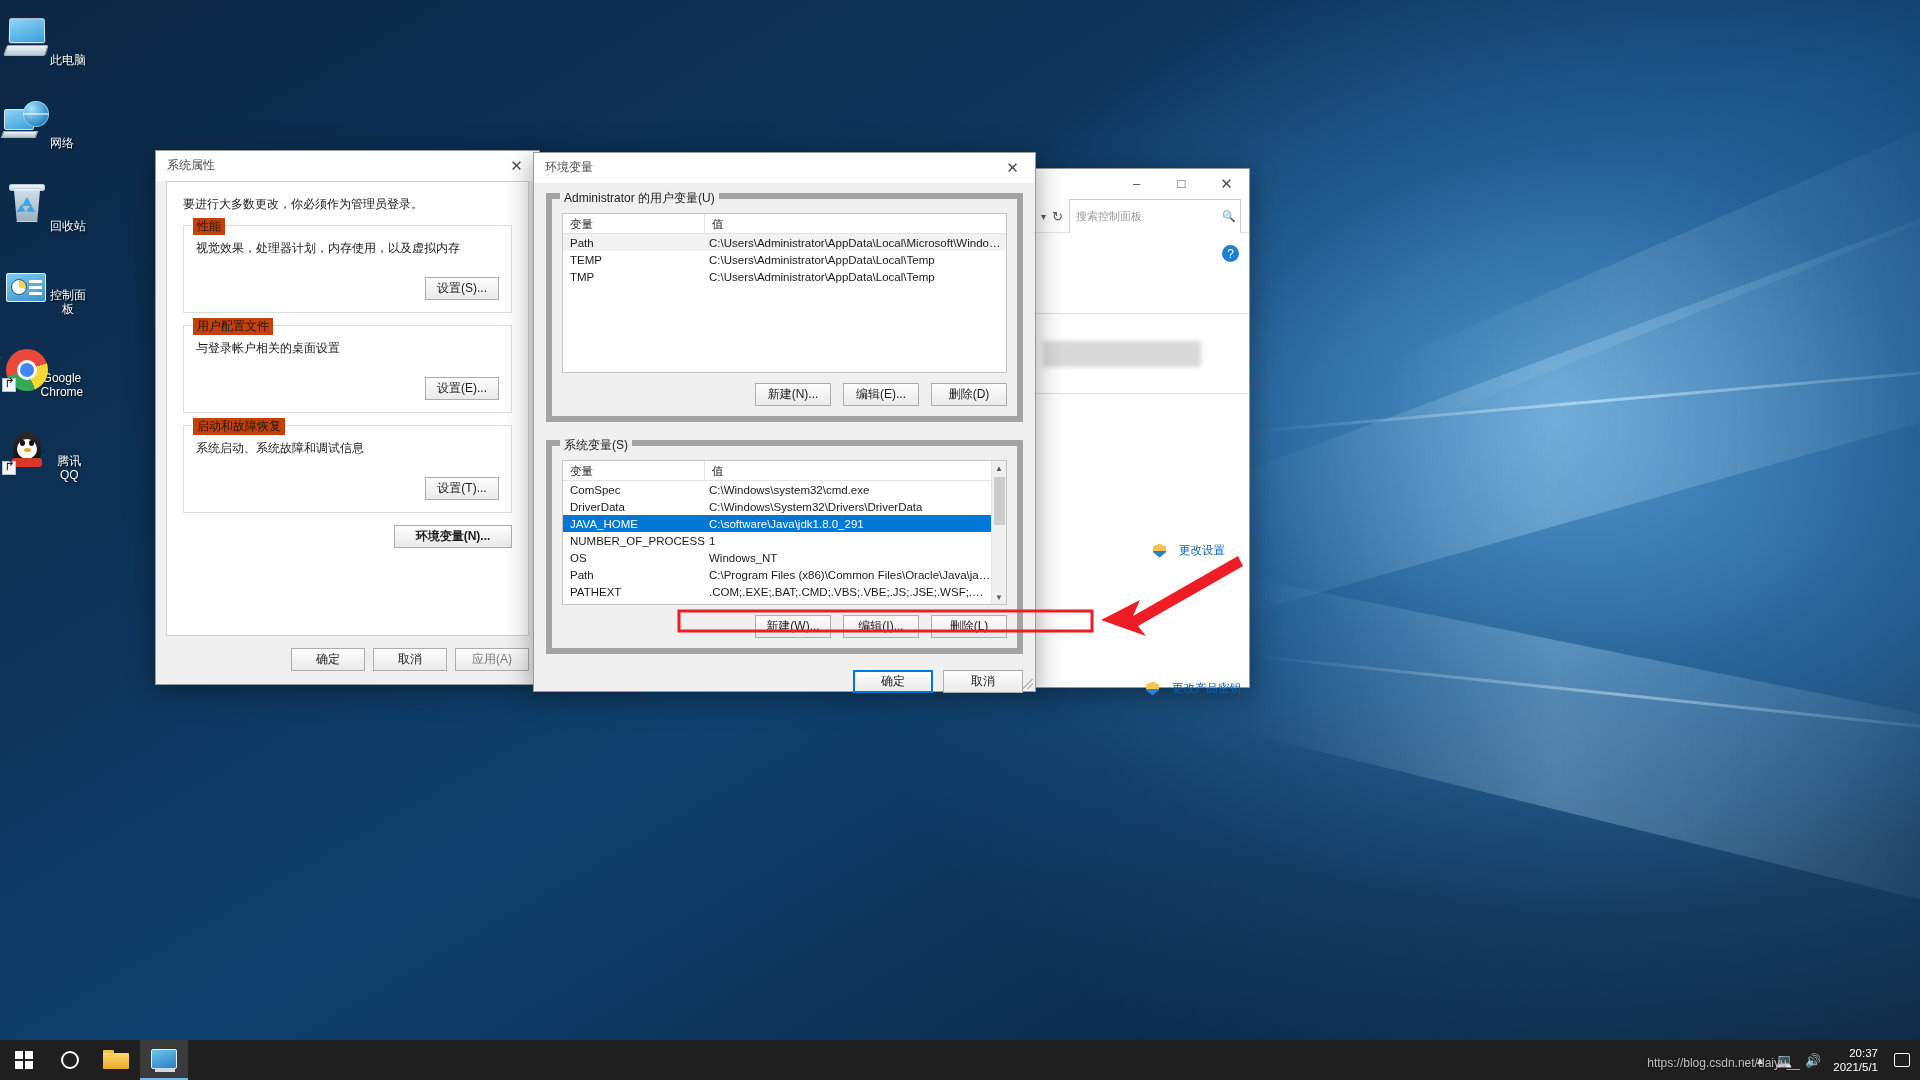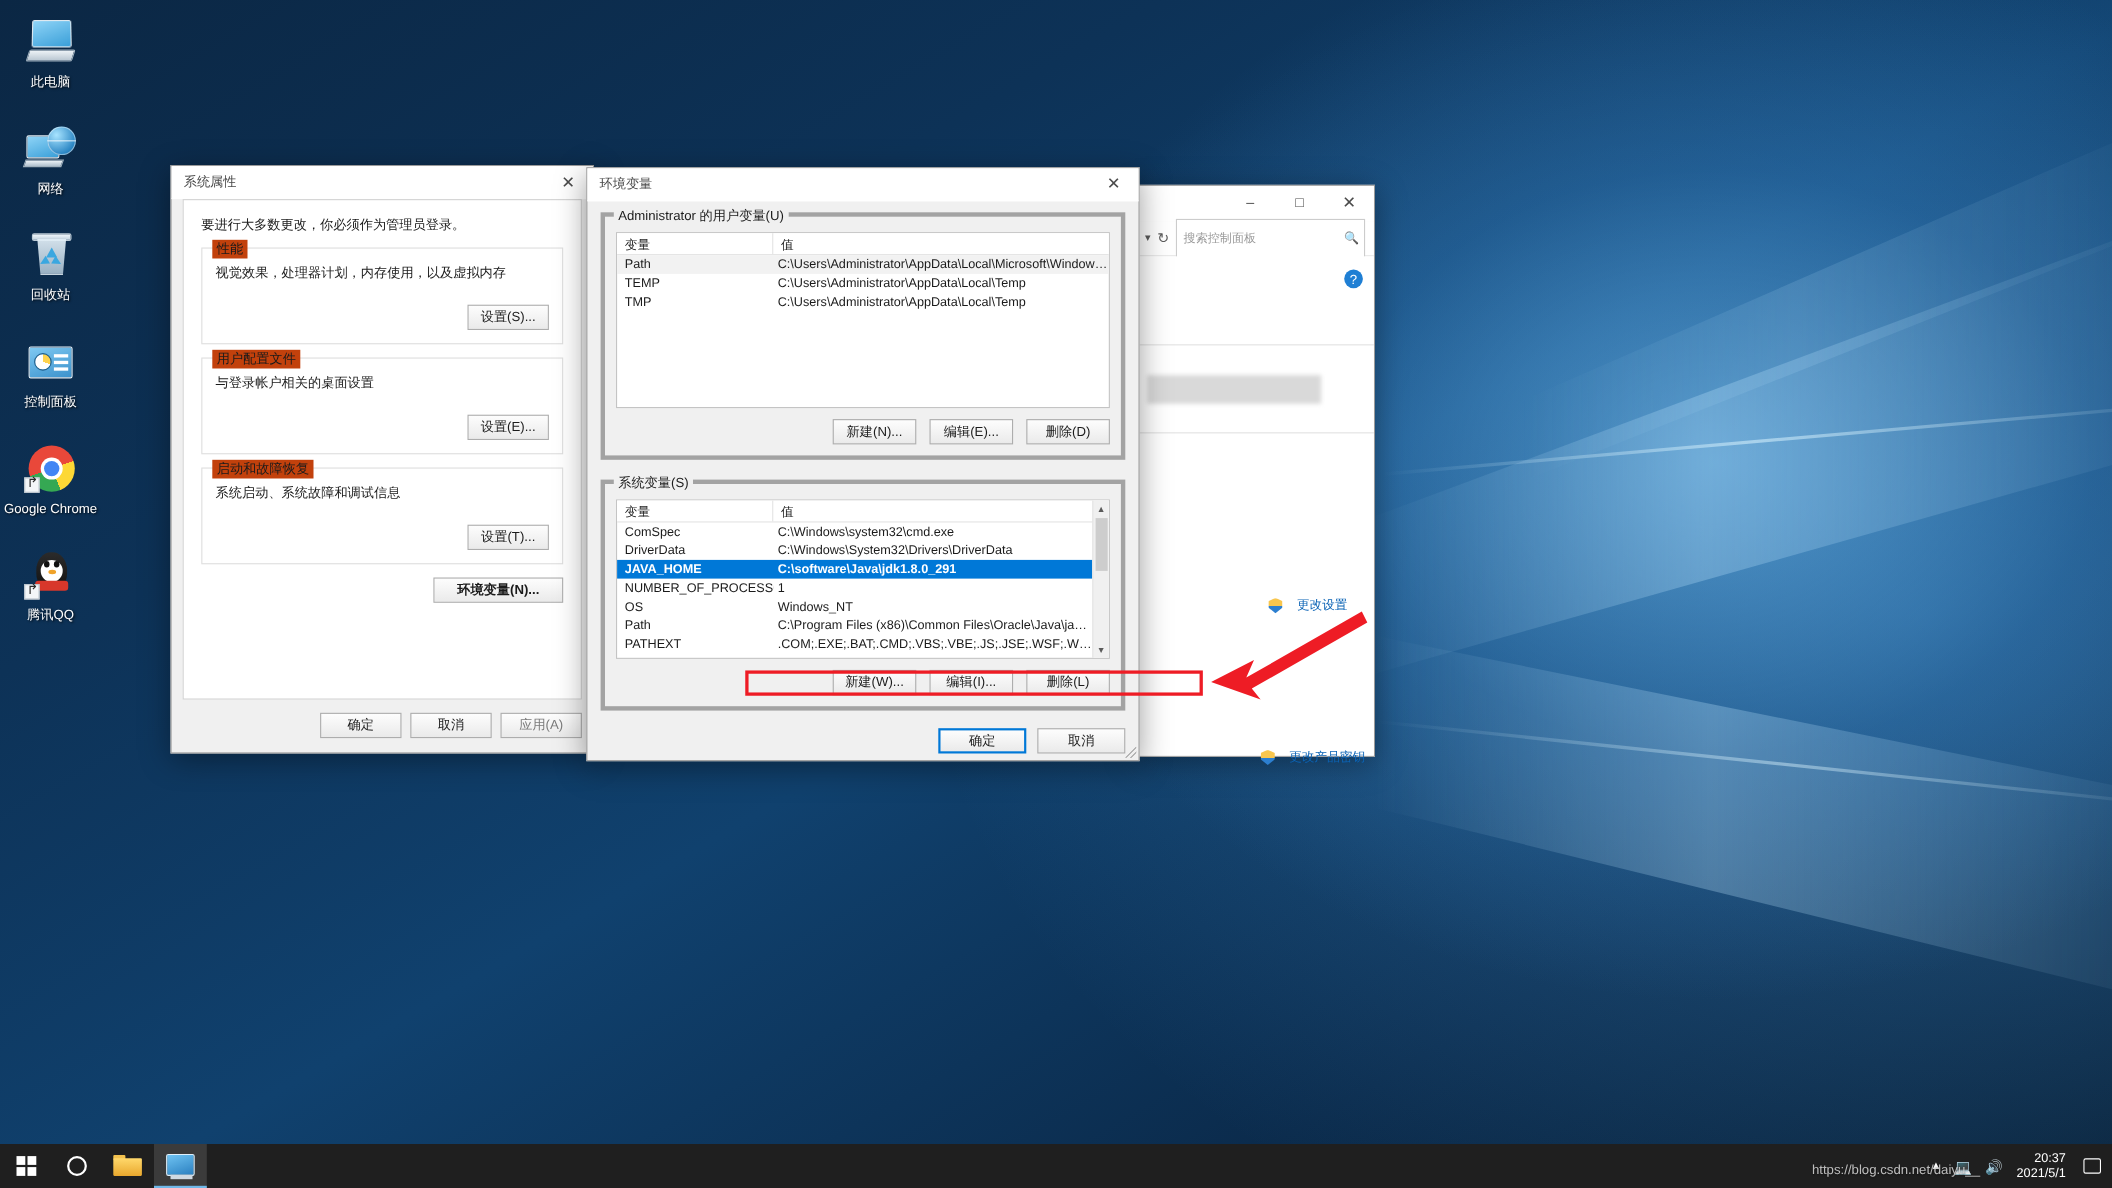--- a/index.html
+++ b/index.html
@@ -29,21 +29,21 @@
   #ray1 { left: 1240px; top: 270px; width: 690px; height: 330px; transform: skewY(-9deg); clip-path: polygon(0 45%, 100% 0, 100% 62%, 0 88%); }
   #ray2 { left: 1250px; top: 560px; width: 680px; height: 300px; transform: skewY(7deg); clip-path: polygon(0 20%, 100% 38%, 100% 100%, 0 72%); }
   #ray3 { left: 1380px; top: 170px; width: 560px; height: 210px; opacity: .5; transform: skewY(-14deg); clip-path: polygon(0 60%, 100% 10%, 100% 55%, 0 95%); }
   #glowline1 { position:absolute; left:1255px; top:400px; width:680px; height:3px; background:linear-gradient(90deg, rgba(220,245,255,0) 0%, rgba(220,245,255,.55) 50%, rgba(220,245,255,.1) 100%); transform: rotate(-5deg); }
   #glowline2 { position:absolute; left:1250px; top:690px; width:680px; height:3px; background:linear-gradient(90deg, rgba(220,245,255,0) 0%, rgba(220,245,255,.45) 55%, rgba(220,245,255,.08) 100%); transform: rotate(6deg); }
 
   
   #desktop-icons { position: absolute; left: 0; top: 8px; width: 92px; }
   .desk-icon {
     width: 92px; padding: 6px 2px 10px;
-    display: flex; flex-direction: column; align-items: center;
+    display: flex; align-items: flex-end;
     text-align: center; margin-bottom: 14px;
   }
   .desk-icon .glyph { width: 48px; height: 48px; position: relative; margin-bottom: 5px; }
   .desk-icon .lbl {
     color: #ffffff; font-size: 12px; line-height: 14px;
     text-shadow: 1px 1px 2px rgba(0,0,0,.85);
     max-width: 88px; word-break: break-word;
   }
   
   .ico-pc .scr { position:absolute; left:7px; top:4px; width:36px; height:25px; background:linear-gradient(160deg,#8fd4f7,#3a9fd8); border:1px solid #dfe9f0; border-radius:2px; transform: perspective(60px) rotateX(4deg); }
@@ -152,34 +152,34 @@
   }
   .wbutton.default { border:2px solid #0078d7; }
   #sp-env-row { display:flex; justify-content:flex-end; margin-top: 6px; font-weight: bold; }
   #sp-footer { display:flex; justify-content:flex-end; gap:8px; padding: 12px 10px 0 0; }
   #sp-apply-btn { color:#7b7b7b; }
 
   
   #env-window { left: 533px; top: 152px; width: 503px; height: 540px; }
   #env-titlebar { justify-content: space-between; font-family: Liberation Serif, serif; }
   #env-body { padding: 10px 12px 0; }
-  .env-group { position:relative; border:4px solid #a3a3a3; padding: 14px 10px 10px; }
+  .env-group { position:relative; border:6px solid #a3a3a3; padding: 14px 10px 10px; }
   .env-group > .legend {
     position:absolute; top:-9px; left:8px; background:#f0f0f0; padding:0 4px; font-size:12px; color:#1b1b1b;
   }
   .env-table-wrap { background:#ffffff; border:1px solid #c4c4c4; position:relative; }
   .env-thead { display:flex; height: 20px; border-bottom:1px solid #e3e3e3; background:#ffffff; }
   .env-th { font-size:11.5px; color:#1b1b1b; padding: 3px 0 0 7px; }
   .env-th.c1 { width: 142px; border-right:1px solid #e3e3e3; }
   .env-th.c2 { flex:1; }
   .env-row { display:flex; height: 17px; align-items:center; }
   .env-row .c1 { width: 142px; padding-left: 7px; font-size:11.5px; color:#1b1b1b; white-space:nowrap; overflow:hidden; }
   .env-row .c2 { flex:1; padding-left: 4px; font-size:11.5px; color:#1b1b1b; white-space:nowrap; overflow:hidden; text-overflow: ellipsis; }
   .env-row.alt { background:#f2f2f2; }
-  .env-row.selected { background:#0078d7;font-weight:bold; }
+  .env-row.selected { background:#0078d7; }
   .env-row.selected .c1, .env-row.selected .c2 { color:#ffffff; }
   .env-btnrow { display:flex; justify-content:flex-end; gap:12px; margin-top: 10px; }
   .env-btnrow .wbutton { min-width: 76px; }
   
   .env-scroll {
     position:absolute; right:0; top:0; width: 15px; height:100%;
     background:#f0f0f0; border-left:1px solid #e3e3e3;
     display:flex; flex-direction:column; align-items:center; justify-content:space-between;
   }
   .env-scroll .arrow { font-size: 8px; color:#5a5a5a; height:14px; display:flex; align-items:center; }

